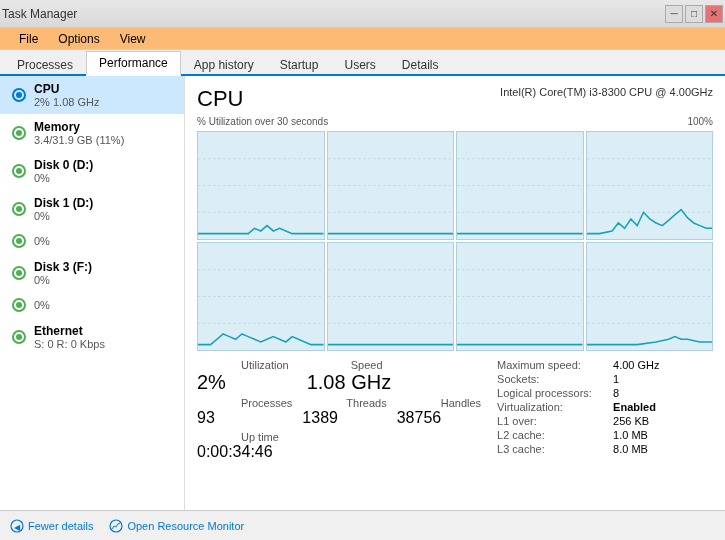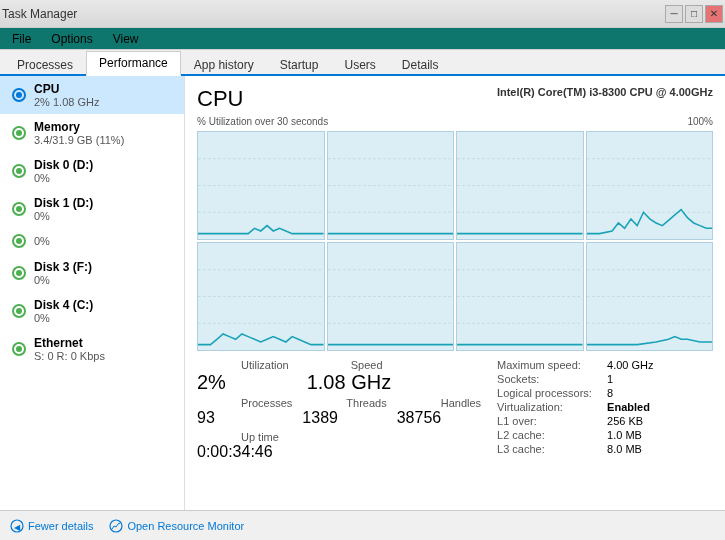--- a/index.html
+++ b/index.html
@@ -41,25 +41,25 @@
       cursor: pointer;
       display: flex;
       align-items: center;
       justify-content: center;
       color: #333;
     }
     .title-btn.close { background: #e57373; }
 
     
     .menu-bar {
-      background: #0f766e;
+      background: #fdba74;
       height: 22px;
       display: flex;
       align-items: center;
-      padding: 0 4px;
+      padding: 0 11px;
       border-bottom: 1px solid #d0d0d0;
       gap: 4px;
     }
     .menu-item {
       padding: 2px 8px;
       font-size: 12px;
       cursor: pointer;
       color: #000;
     }
 
@@ -161,21 +161,20 @@
     }
     .cpu-title {
       font-size: 22px;
       font-weight: 300;
       color: #000;
     }
     .cpu-model {
       font-size: 11px;
       color: #333;
       text-align: right;
-      font-weight: bold;
     }
     .chart-label {
       font-size: 10px;
       color: #555;
       margin-bottom: 2px;
     }
     .charts-grid {
       display: grid;
       grid-template-columns: repeat(4, 1fr);
       grid-template-rows: repeat(2, 1fr);
@@ -195,20 +194,21 @@
     }
     .stat-label { font-size: 11px; color: #555; margin-left: 44px; }
     .stat-value { font-size: 20px; font-weight: 300; color: #000; line-height: 1.1; }
     .stat-value.medium { font-size: 16px; }
 
     .info-table {
       font-size: 11px;
     }
     .info-row {
       display: flex;
+      gap: 6px;
       margin-bottom: 2px;
     }
     .info-key { color: #555; min-width: 110px; }
     .info-val { color: #000; font-weight: 500; }
     .info-val.bold { font-weight: 700; }
 
     
     .bottom-bar {
       height: 30px;
       background: #f0f0f0;
@@ -302,21 +302,20 @@
       <div class="left-item-icon green"></div>
       <div class="left-item-text">
         <div class="left-item-name">Disk 3 (F:)</div>
         <div class="left-item-detail">0%</div>
       </div>
     </div>
 
     <div class="left-item">
       <div class="left-item-icon green"></div>
       <div class="left-item-text">
-        <div class="left-item-name">Disk 4 (C:)</div>
         <div class="left-item-detail">0%</div>
       </div>
     </div>
 
     <div class="left-item">
       <div class="left-item-icon green"></div>
       <div class="left-item-text">
         <div class="left-item-name">Ethernet</div>
         <div class="left-item-detail">S: 0 R: 0 Kbps</div>
       </div>

